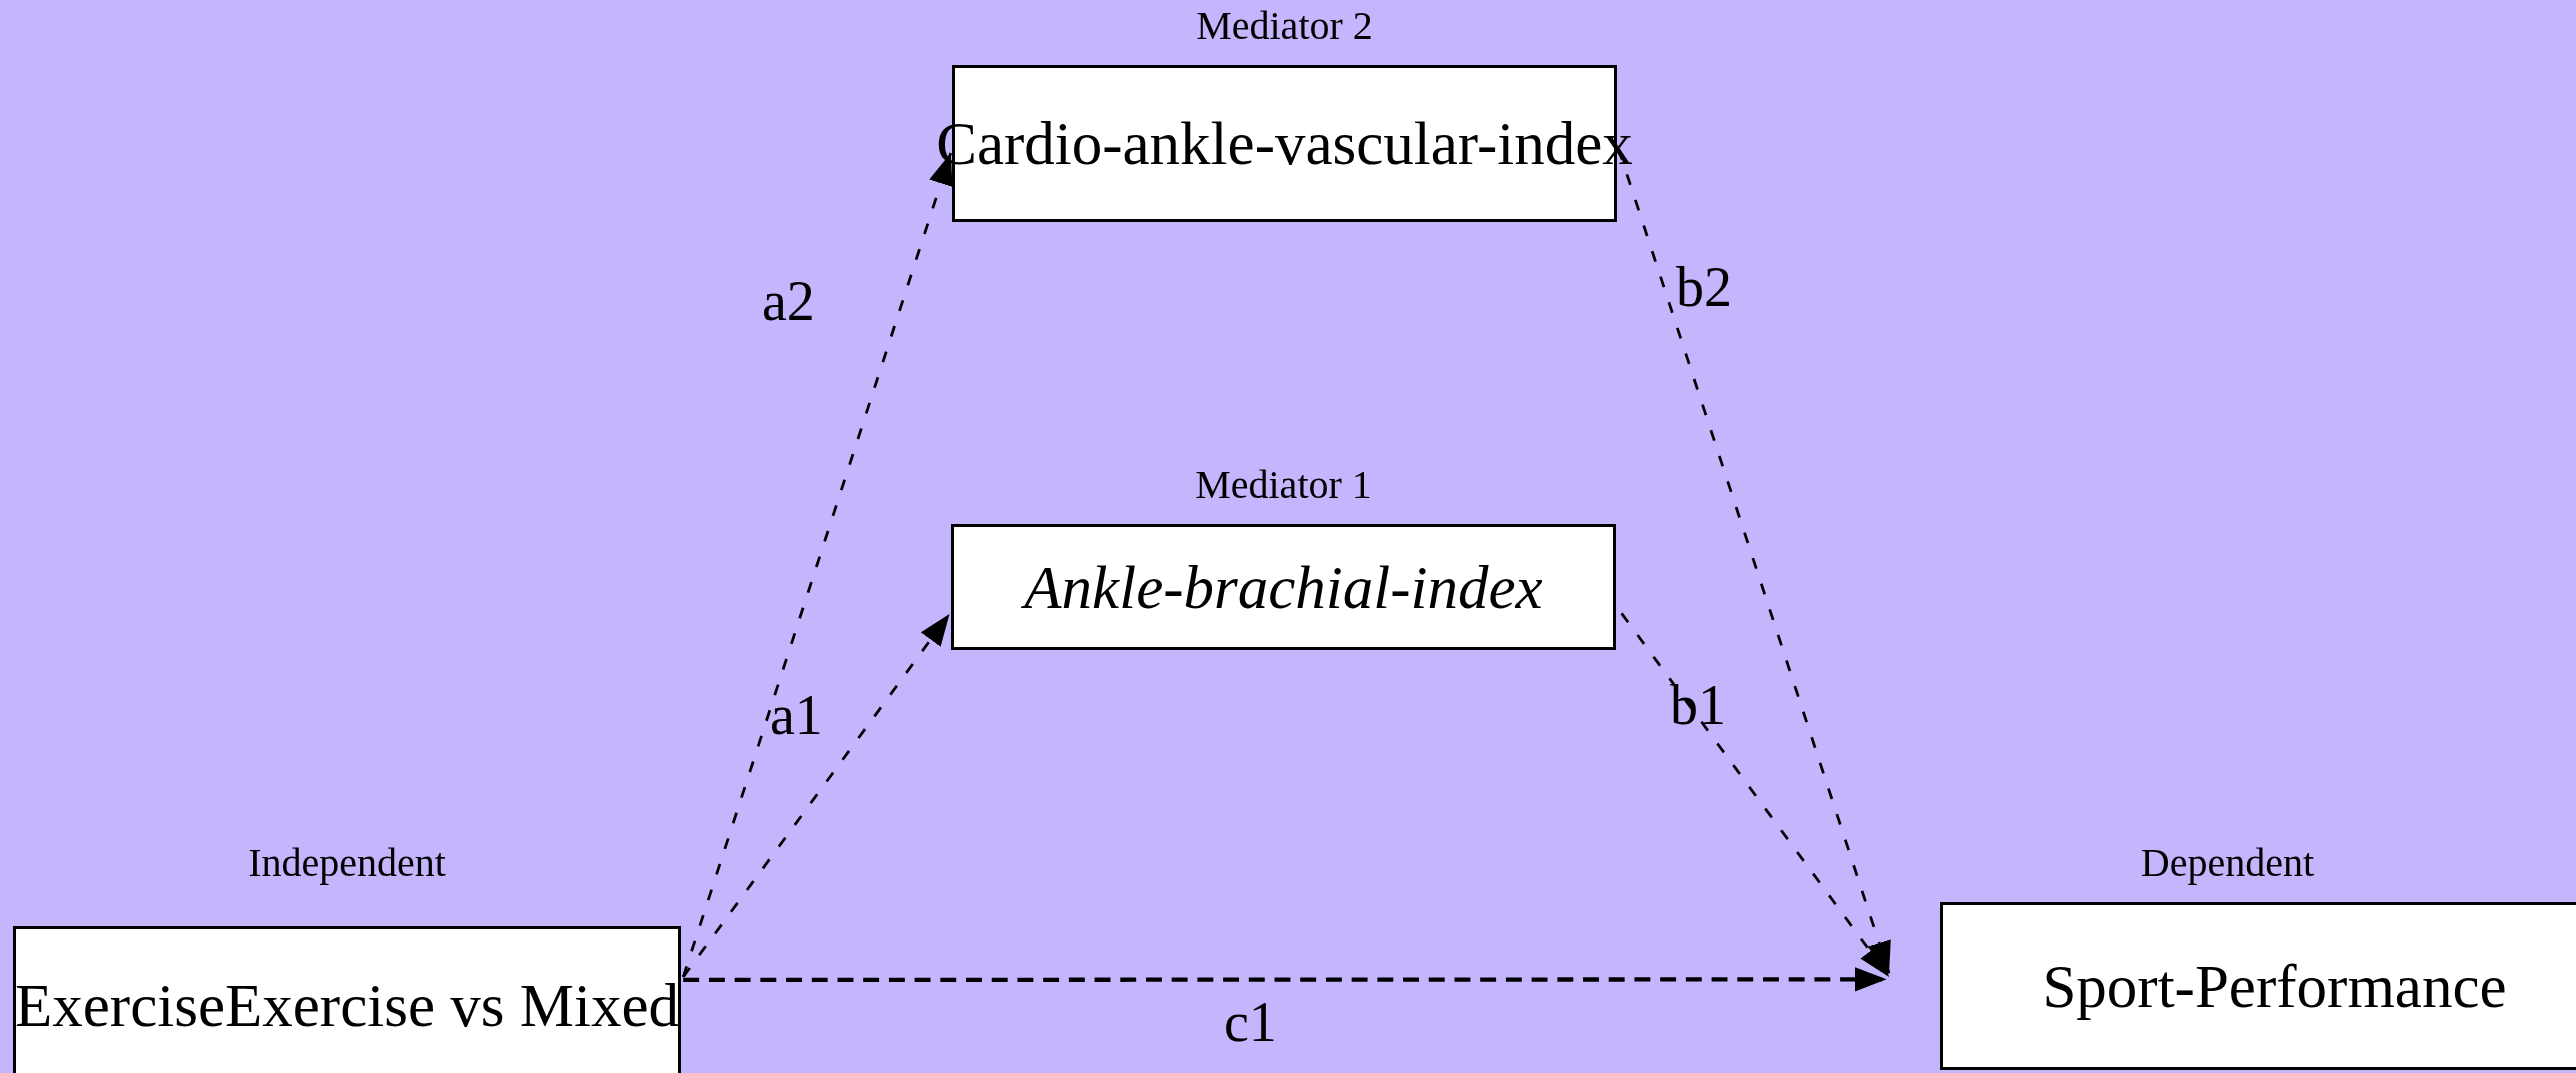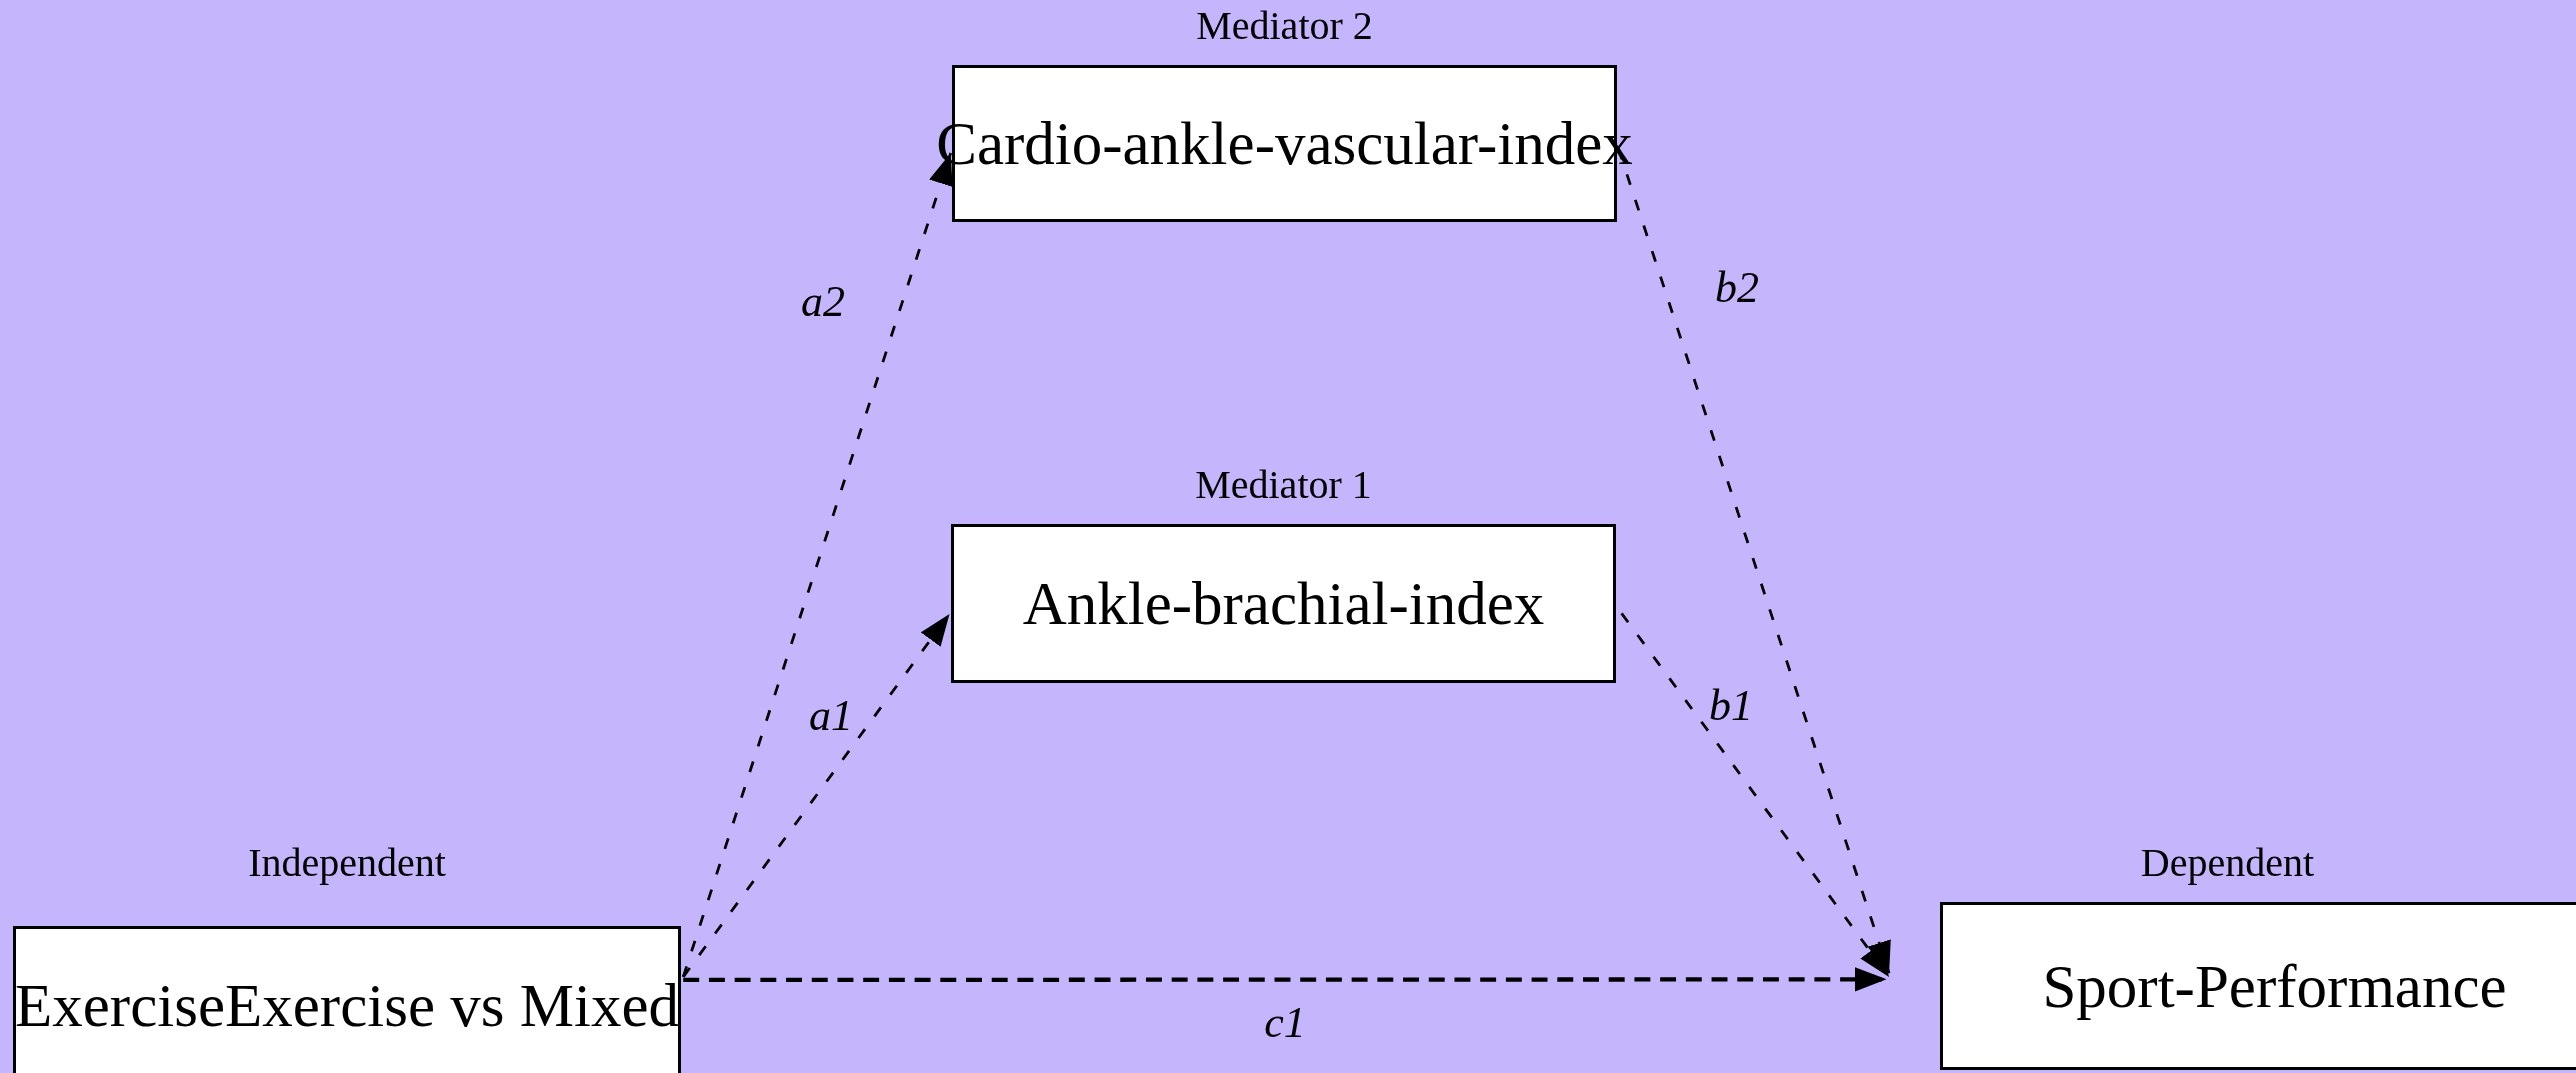--- a/index.html
+++ b/index.html
@@ -53,29 +53,28 @@
   .role-label {
     position: absolute;
     text-align: center;
     font-size: 40px;
     line-height: 43px;
     white-space: nowrap;
   }
   .edge-label {
     position: absolute;
     width: 122px;
-    text-align: center;
-    font-size: 44px;
+    text-align: left;
+    font-size: 56px;
     line-height: 49px;
-    font-style: italic;
     white-space: nowrap;
   }
   
   #node-independent { left: 13px;   top: 902px; width: 668px; height: 159px; margin-top: 24px; }
-  #node-mediator1   { left: 951px; top: 524px;  width: 665px; height: 159px; }
+  #node-mediator1   { left: 951px; top: 524px;  width: 665px; height: 126px; font-style: italic; }
   #node-mediator2   { left: 952px; top: 65px;  width: 665px; height: 157px; }
   #node-dependent   { left: 1940px; top: 902px; width: 669px; height: 168px; }
   
   #role-independent { left: 13px;   top: 841px; width: 668px; }
   #role-mediator1   { left: 951px; top: 463px;  width: 665px; }
   #role-mediator2   { left: 952px; top: 3.7px;    width: 665px; }
   #role-dependent   { left: 1893px; top: 841px; width: 669px; }
   
   #edge-label-a2 { left: 762px; top: 277px;  }
   #edge-label-a1 { left: 770px; top: 691px; }

